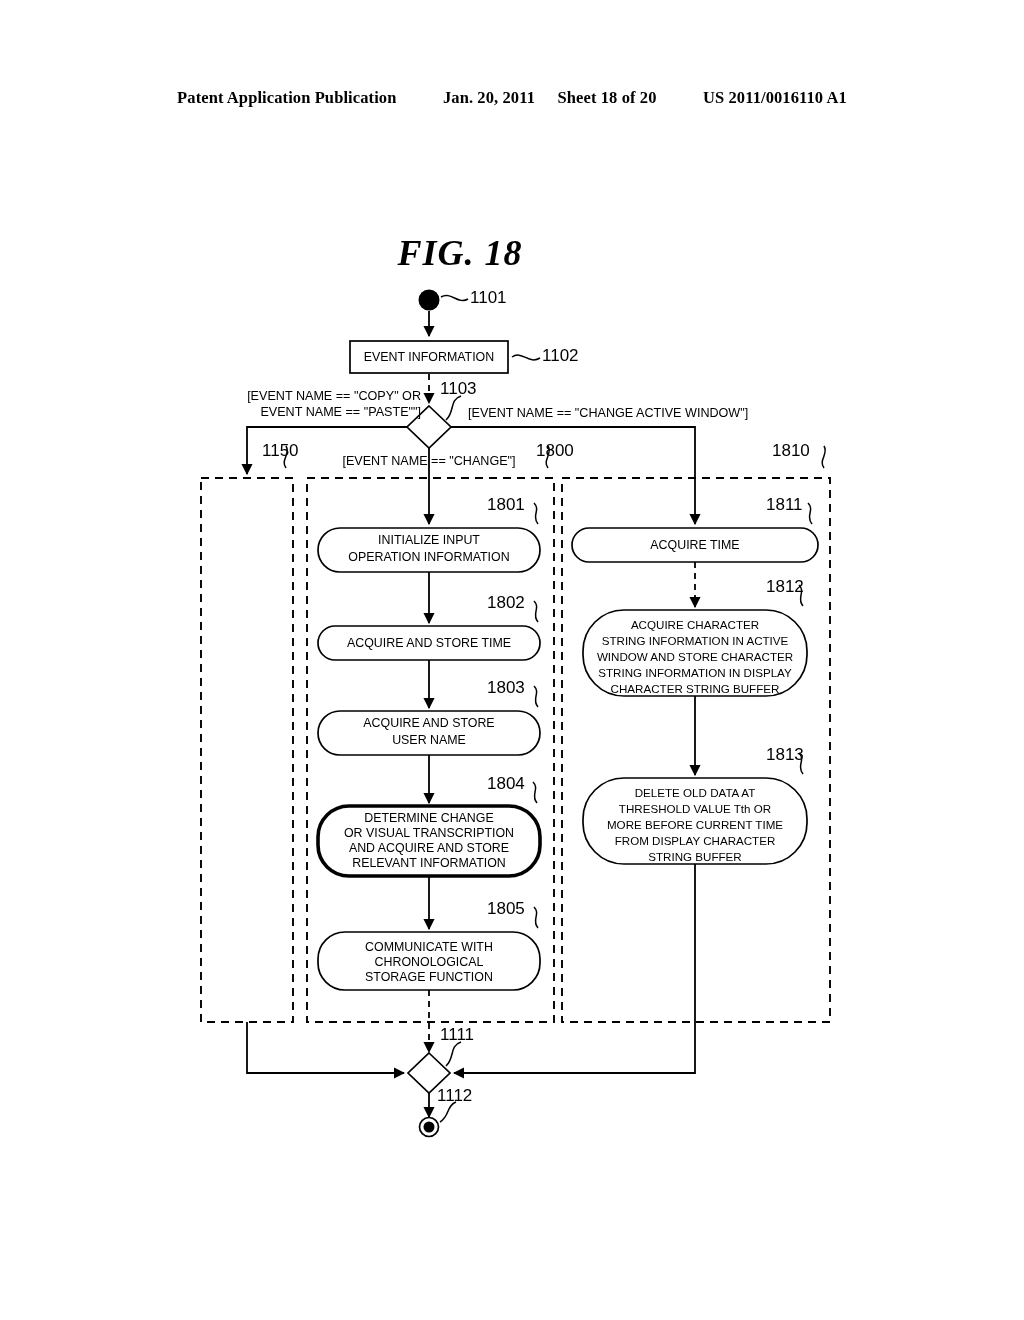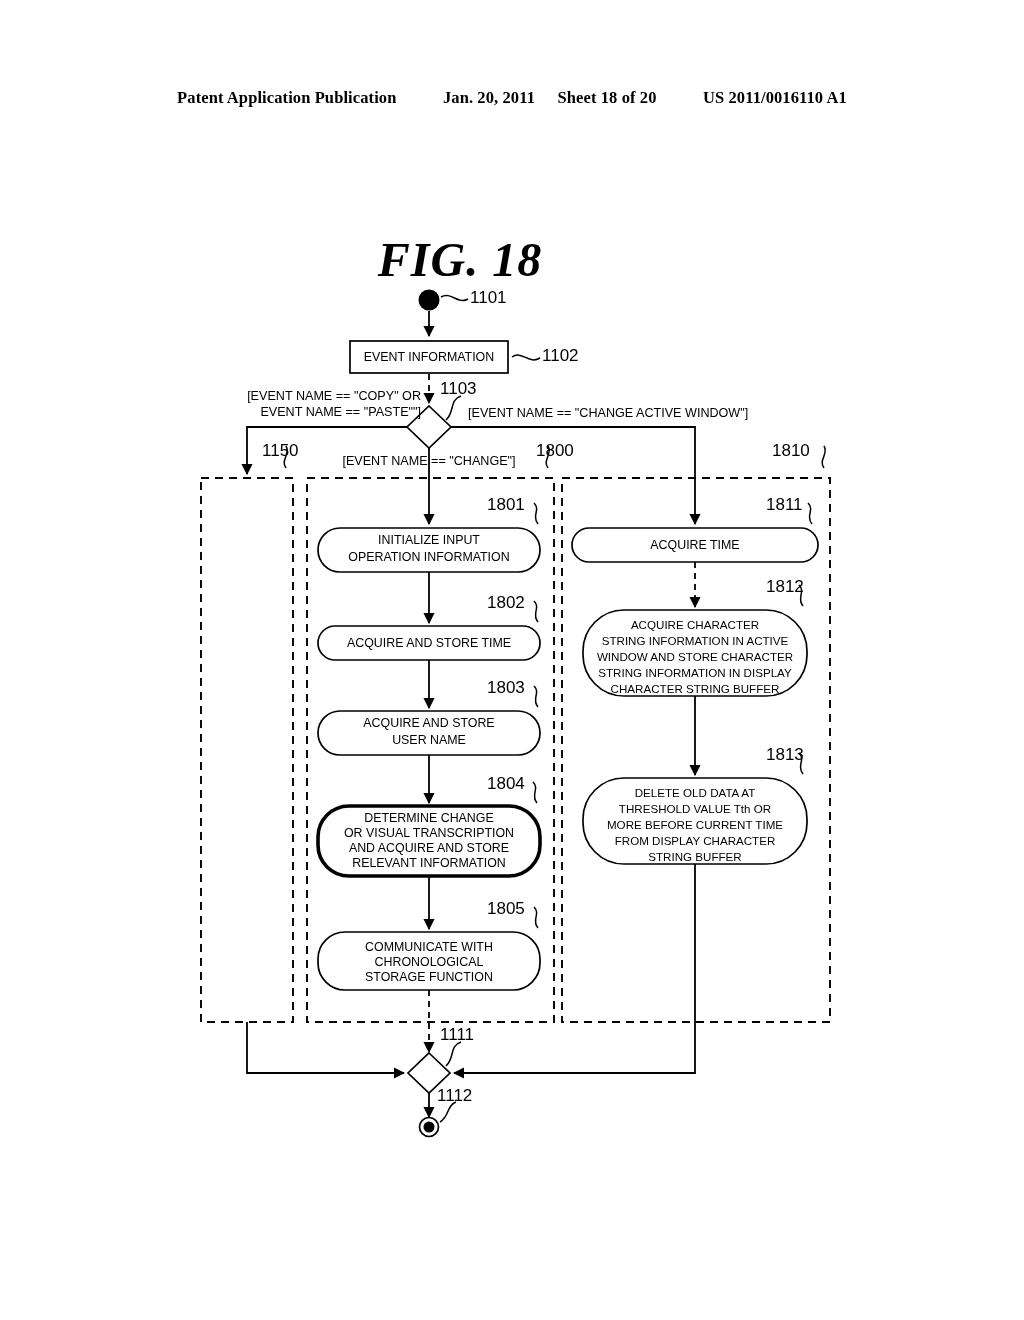--- a/index.html
+++ b/index.html
@@ -44,21 +44,21 @@
   
   .fig-title {
     position: absolute;
     left: 330px;
     top: 232px;
     width: 260px;
     text-align: center;
     font-family: "Liberation Serif", serif;
     font-style: italic;
     font-weight: bold;
-    font-size: 48px;
+    font-size: 36px;
     letter-spacing: 1px;
   }
 
   
   #diagram {
     position: absolute;
     left: 0;
     top: 0;
     width: 1024px;
     height: 1320px;

